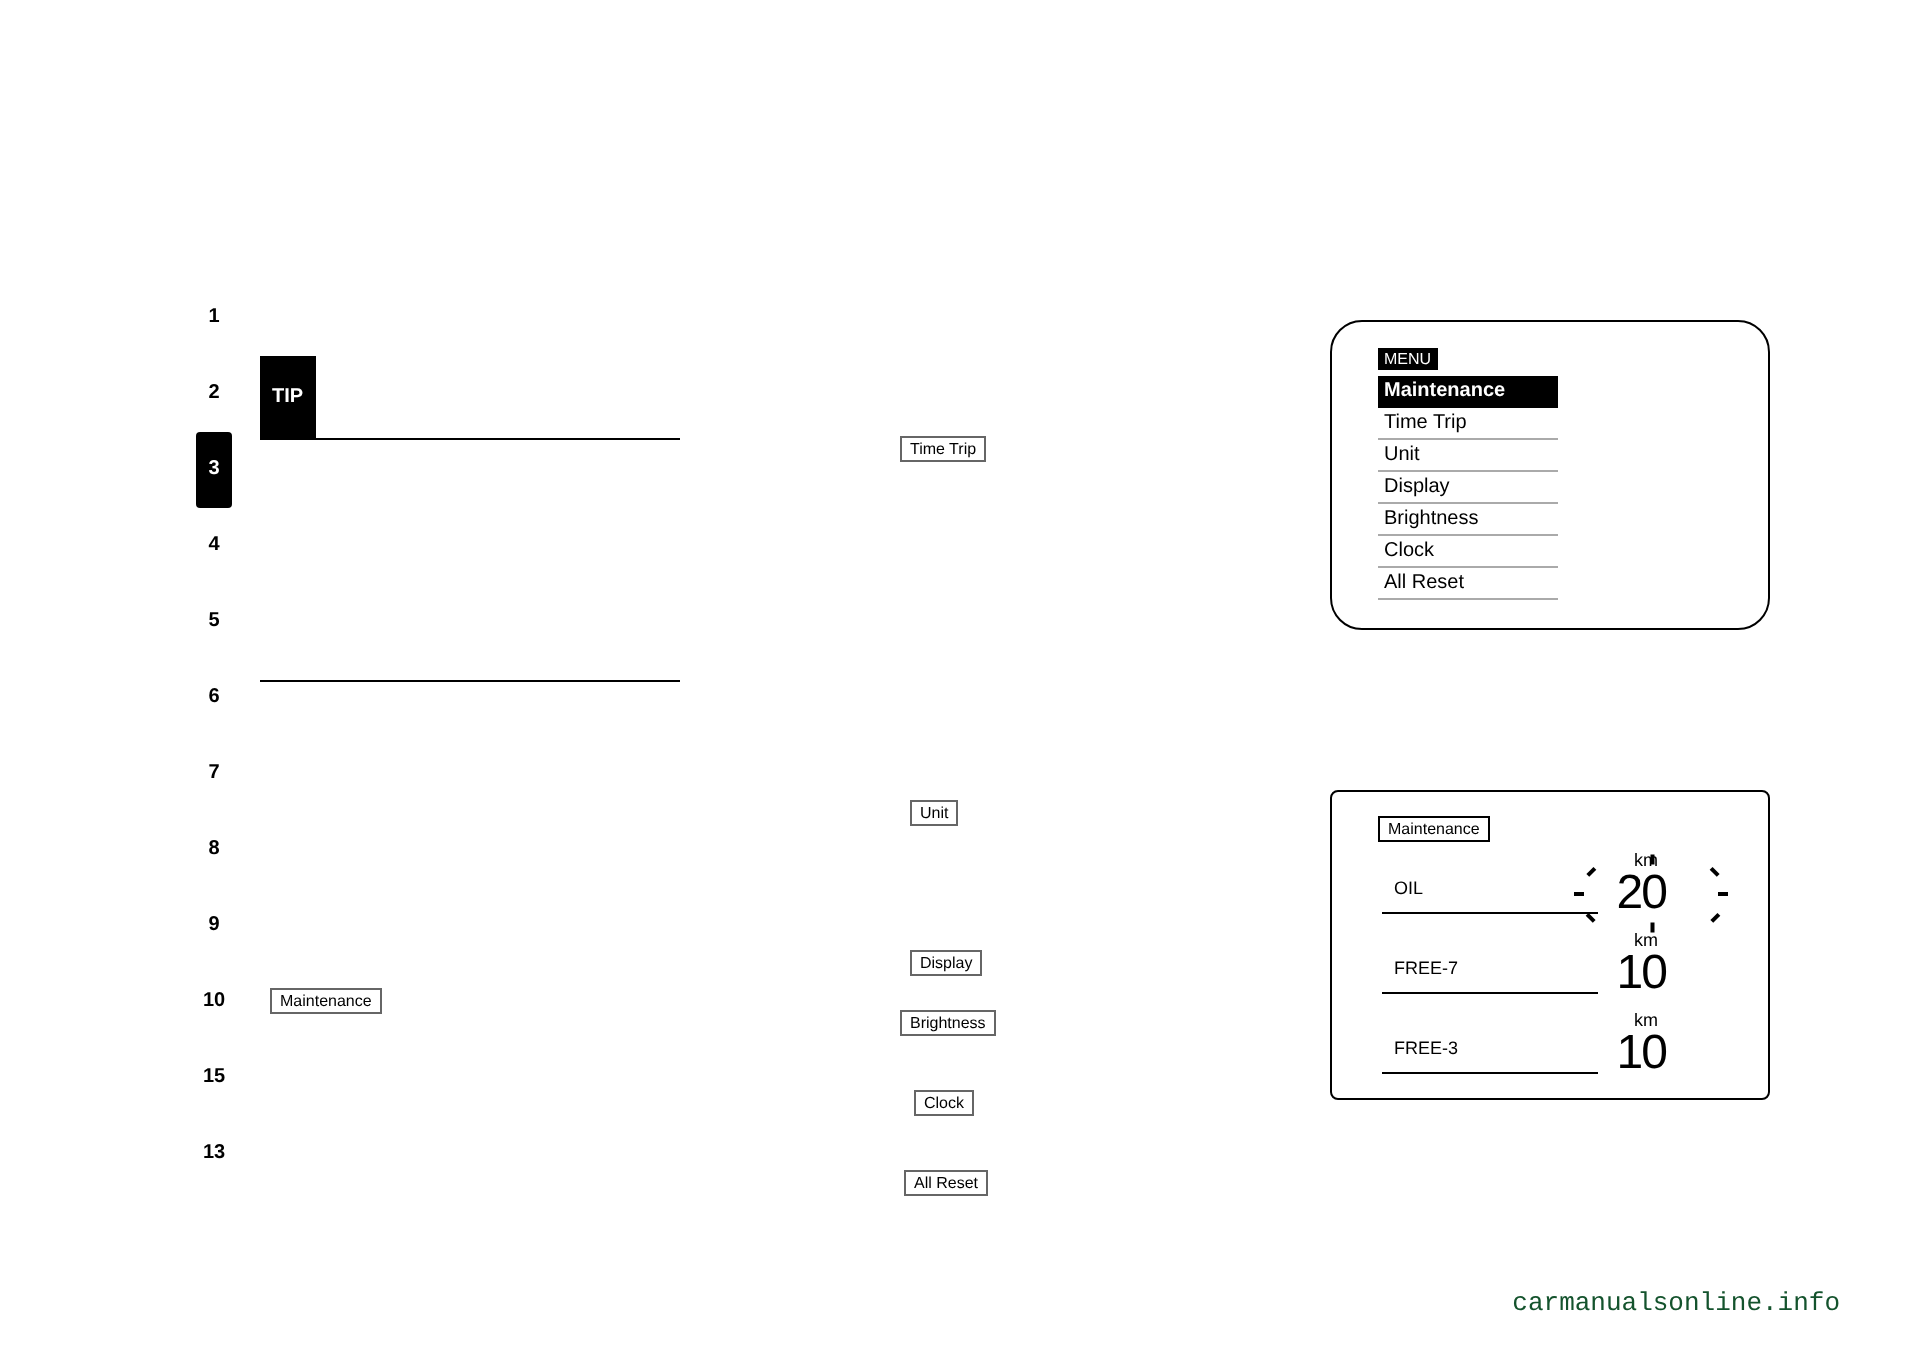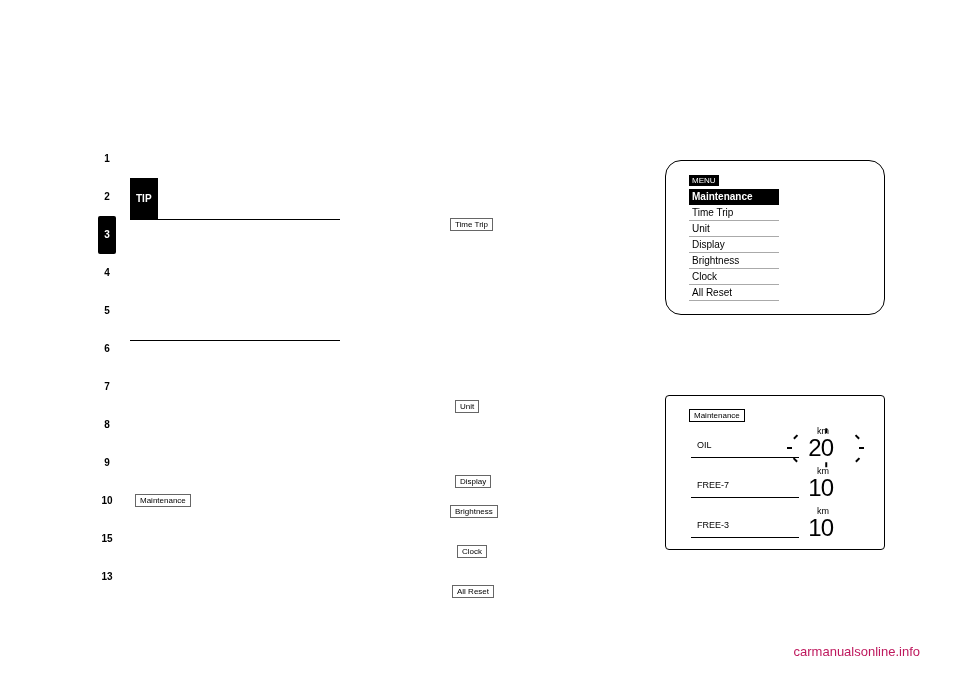--- a/index.html
+++ b/index.html
@@ -202,22 +202,22 @@
       position: absolute;
       width: 5px;
       height: 1.5px;
       background: #000;
     }
     .watermark {
       position: absolute;
       right: 40px;
       bottom: 20px;
       font-size: 13px;
-      color: #be185d;
-      font-family: Liberation Sans, sans-serif;
+      color: #14532d;
+      font-family: Liberation Mono, monospace;
     }
   </style>
 </head>
 <body>
 
 <div class="page">
 
   <div class="sidebar-numbers">
     <span>1</span>
     <span>2</span>

